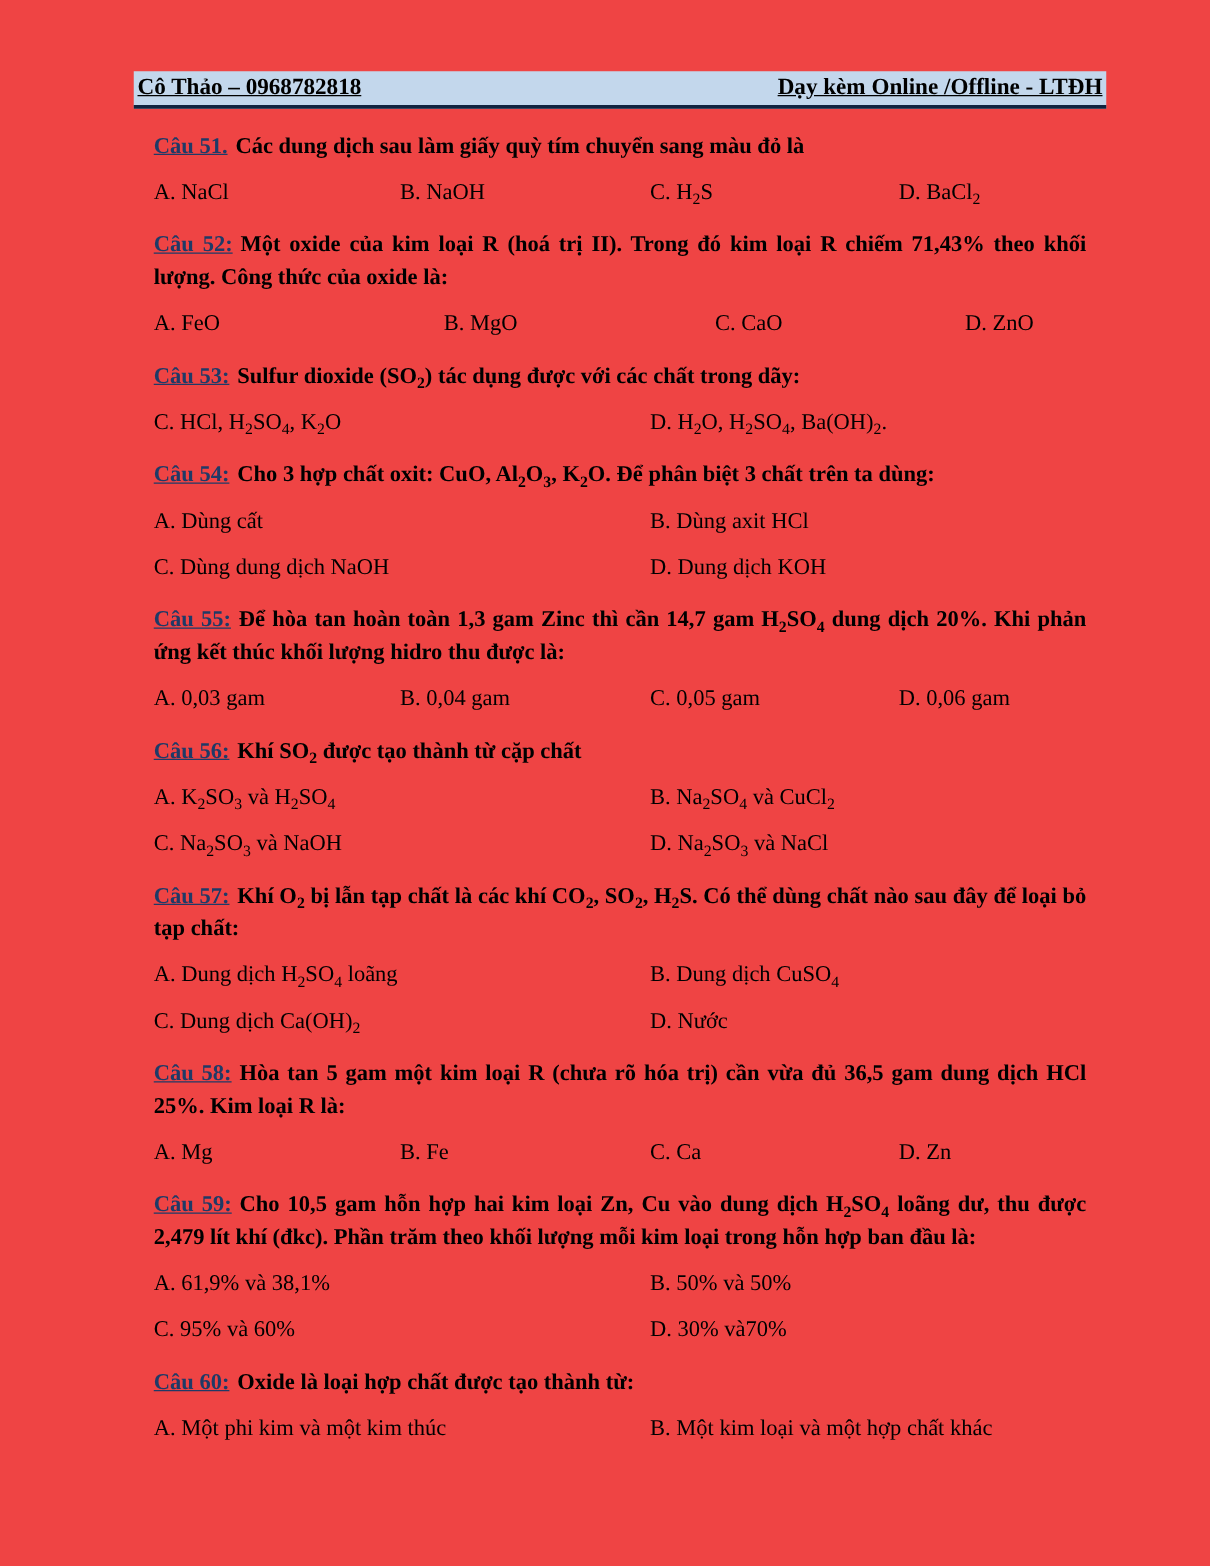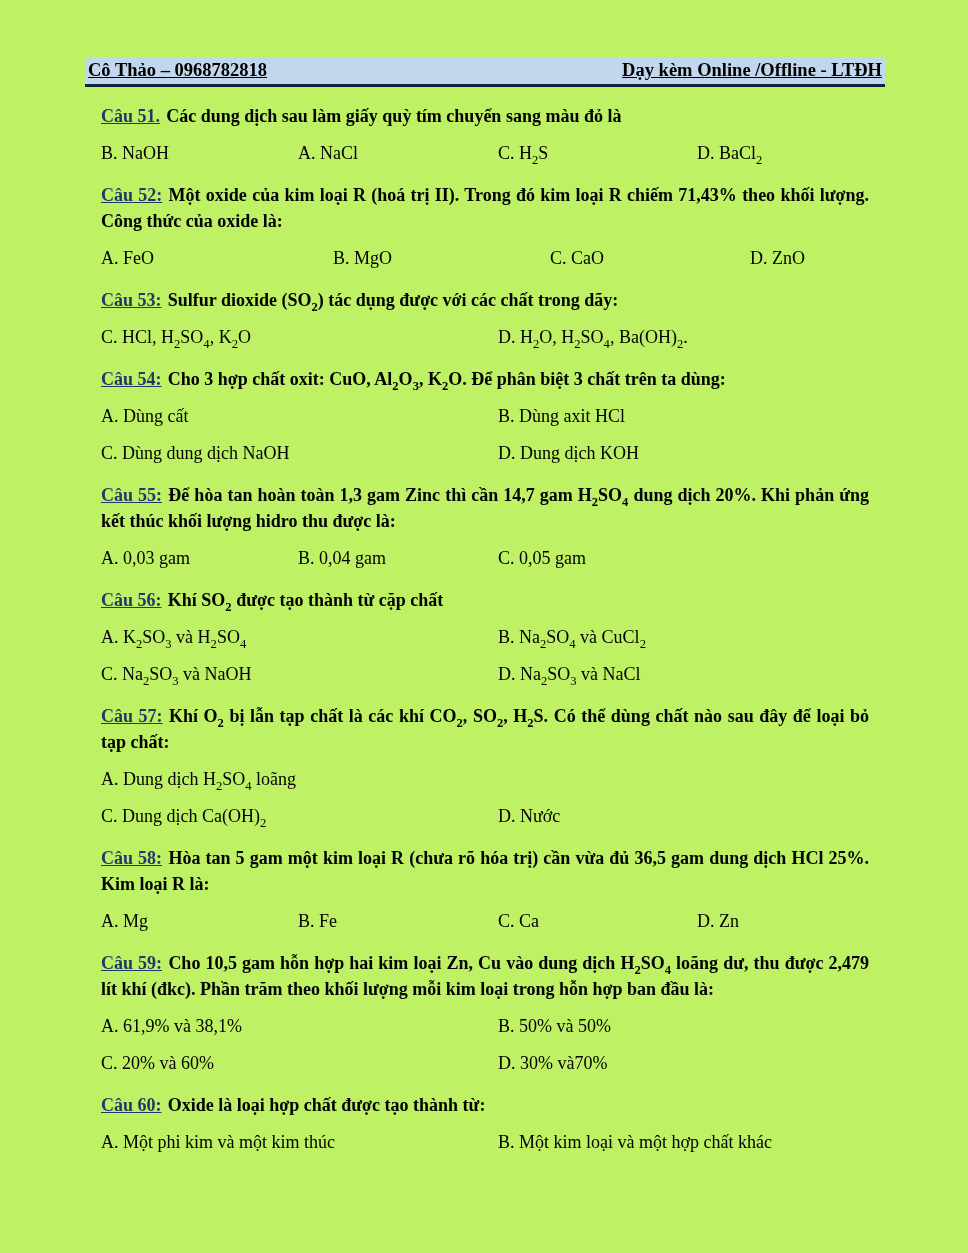--- a/index.html
+++ b/index.html
@@ -6,22 +6,22 @@
     margin: 0;
     padding: 0;
     background: #ffffff;
     font-family: "Liberation Serif", "DejaVu Serif", serif;
     color: #000000;
   }
   .page {
     width: 968px;
     min-height: 1253px;
     box-sizing: border-box;
-    padding: 57px 83px 40px 85px;
-    background: #bef264;
+    padding: 57px 83px 40px 107px;
+    background: #ef4444;
   }
   .header-bar {
     display: flex;
     justify-content: space-between;
     align-items: baseline;
     background: #c3d7ec;
     border-bottom: 3px solid #10233f;
     padding: 1px 3px 2px 3px;
     font-size: 18.5px;
     font-weight: bold;
@@ -63,22 +63,22 @@
   <div class="header-bar">
     <span>Cô Thảo – 0968782818</span>
     <span>Dạy kèm Online /Offline - LTĐH</span>
   </div>
   <div id="questions">
       <section class="question">
     <p class="stem">
       <span class="qlabel">Câu 51.</span><span class="qtext">Các dung dịch sau làm giấy quỳ tím chuyển sang màu đỏ là</span>
     </p>
   <div class="opt-row cols4">
+          <span class="option">A. NaCl</span>
           <span class="option">B. NaOH</span>
-          <span class="option">A. NaCl</span>
           <span class="option">C. H<sub>2</sub>S</span>
           <span class="option">D. BaCl<sub>2</sub></span>
         </div>
       </section>
       <section class="question">
     <p class="stem">
       <span class="qlabel">Câu 52:</span><span class="qtext">Một oxide của kim loại R (hoá trị II). Trong đó kim loại R chiếm 71,43% theo khối lượng. Công thức của oxide là:</span>
     </p>
   <div class="opt-row cols4b">
           <span class="option">A. FeO</span>
@@ -110,20 +110,21 @@
         </div>
       </section>
       <section class="question">
     <p class="stem">
       <span class="qlabel">Câu 55:</span><span class="qtext">Để hòa tan hoàn toàn 1,3 gam Zinc thì cần 14,7 gam H<sub>2</sub>SO<sub>4</sub> dung dịch 20%. Khi phản ứng kết thúc khối lượng hidro thu được là:</span>
     </p>
   <div class="opt-row cols4">
           <span class="option">A. 0,03 gam</span>
           <span class="option">B. 0,04 gam</span>
           <span class="option">C. 0,05 gam</span>
+          <span class="option">D. 0,06 gam</span>
         </div>
       </section>
       <section class="question">
     <p class="stem">
       <span class="qlabel">Câu 56:</span><span class="qtext">Khí SO<sub>2</sub> được tạo thành từ cặp chất</span>
     </p>
   <div class="opt-row cols2">
           <span class="option">A. K<sub>2</sub>SO<sub>3</sub> và H<sub>2</sub>SO<sub>4</sub></span>
           <span class="option">B. Na<sub>2</sub>SO<sub>4</sub> và CuCl<sub>2</sub></span>
         </div>
@@ -131,20 +132,21 @@
           <span class="option">C. Na<sub>2</sub>SO<sub>3</sub> và NaOH</span>
           <span class="option">D. Na<sub>2</sub>SO<sub>3</sub> và NaCl</span>
         </div>
       </section>
       <section class="question">
     <p class="stem">
       <span class="qlabel">Câu 57:</span><span class="qtext">Khí O<sub>2</sub> bị lẫn tạp chất là các khí CO<sub>2</sub>, SO<sub>2</sub>, H<sub>2</sub>S. Có thể dùng chất nào sau đây để loại bỏ tạp chất:</span>
     </p>
   <div class="opt-row cols2">
           <span class="option">A. Dung dịch H<sub>2</sub>SO<sub>4</sub> loãng</span>
+          <span class="option">B. Dung dịch CuSO<sub>4</sub></span>
         </div>
         <div class="opt-row cols2">
           <span class="option">C. Dung dịch Ca(OH)<sub>2</sub></span>
           <span class="option">D. Nước</span>
         </div>
       </section>
       <section class="question">
     <p class="stem">
       <span class="qlabel">Câu 58:</span><span class="qtext">Hòa tan 5 gam một kim loại R (chưa rõ hóa trị) cần vừa đủ 36,5 gam dung dịch HCl 25%. Kim loại R là:</span>
     </p>
@@ -157,21 +159,21 @@
       </section>
       <section class="question">
     <p class="stem">
       <span class="qlabel">Câu 59:</span><span class="qtext">Cho 10,5 gam hỗn hợp hai kim loại Zn, Cu vào dung dịch H<sub>2</sub>SO<sub>4</sub> loãng dư, thu được 2,479 lít khí (đkc). Phần trăm theo khối lượng mỗi kim loại trong hỗn hợp ban đầu là:</span>
     </p>
   <div class="opt-row cols2">
           <span class="option">A. 61,9% và 38,1%</span>
           <span class="option">B. 50% và 50%</span>
         </div>
         <div class="opt-row cols2">
-          <span class="option">C. 20% và 60%</span>
+          <span class="option">C. 95% và 60%</span>
           <span class="option">D. 30% và70%</span>
         </div>
       </section>
       <section class="question">
     <p class="stem">
       <span class="qlabel">Câu 60:</span><span class="qtext">Oxide là loại hợp chất được tạo thành từ:</span>
     </p>
   <div class="opt-row cols2">
           <span class="option">A. Một phi kim và một kim thúc</span>
           <span class="option">B. Một kim loại và một hợp chất khác</span>

